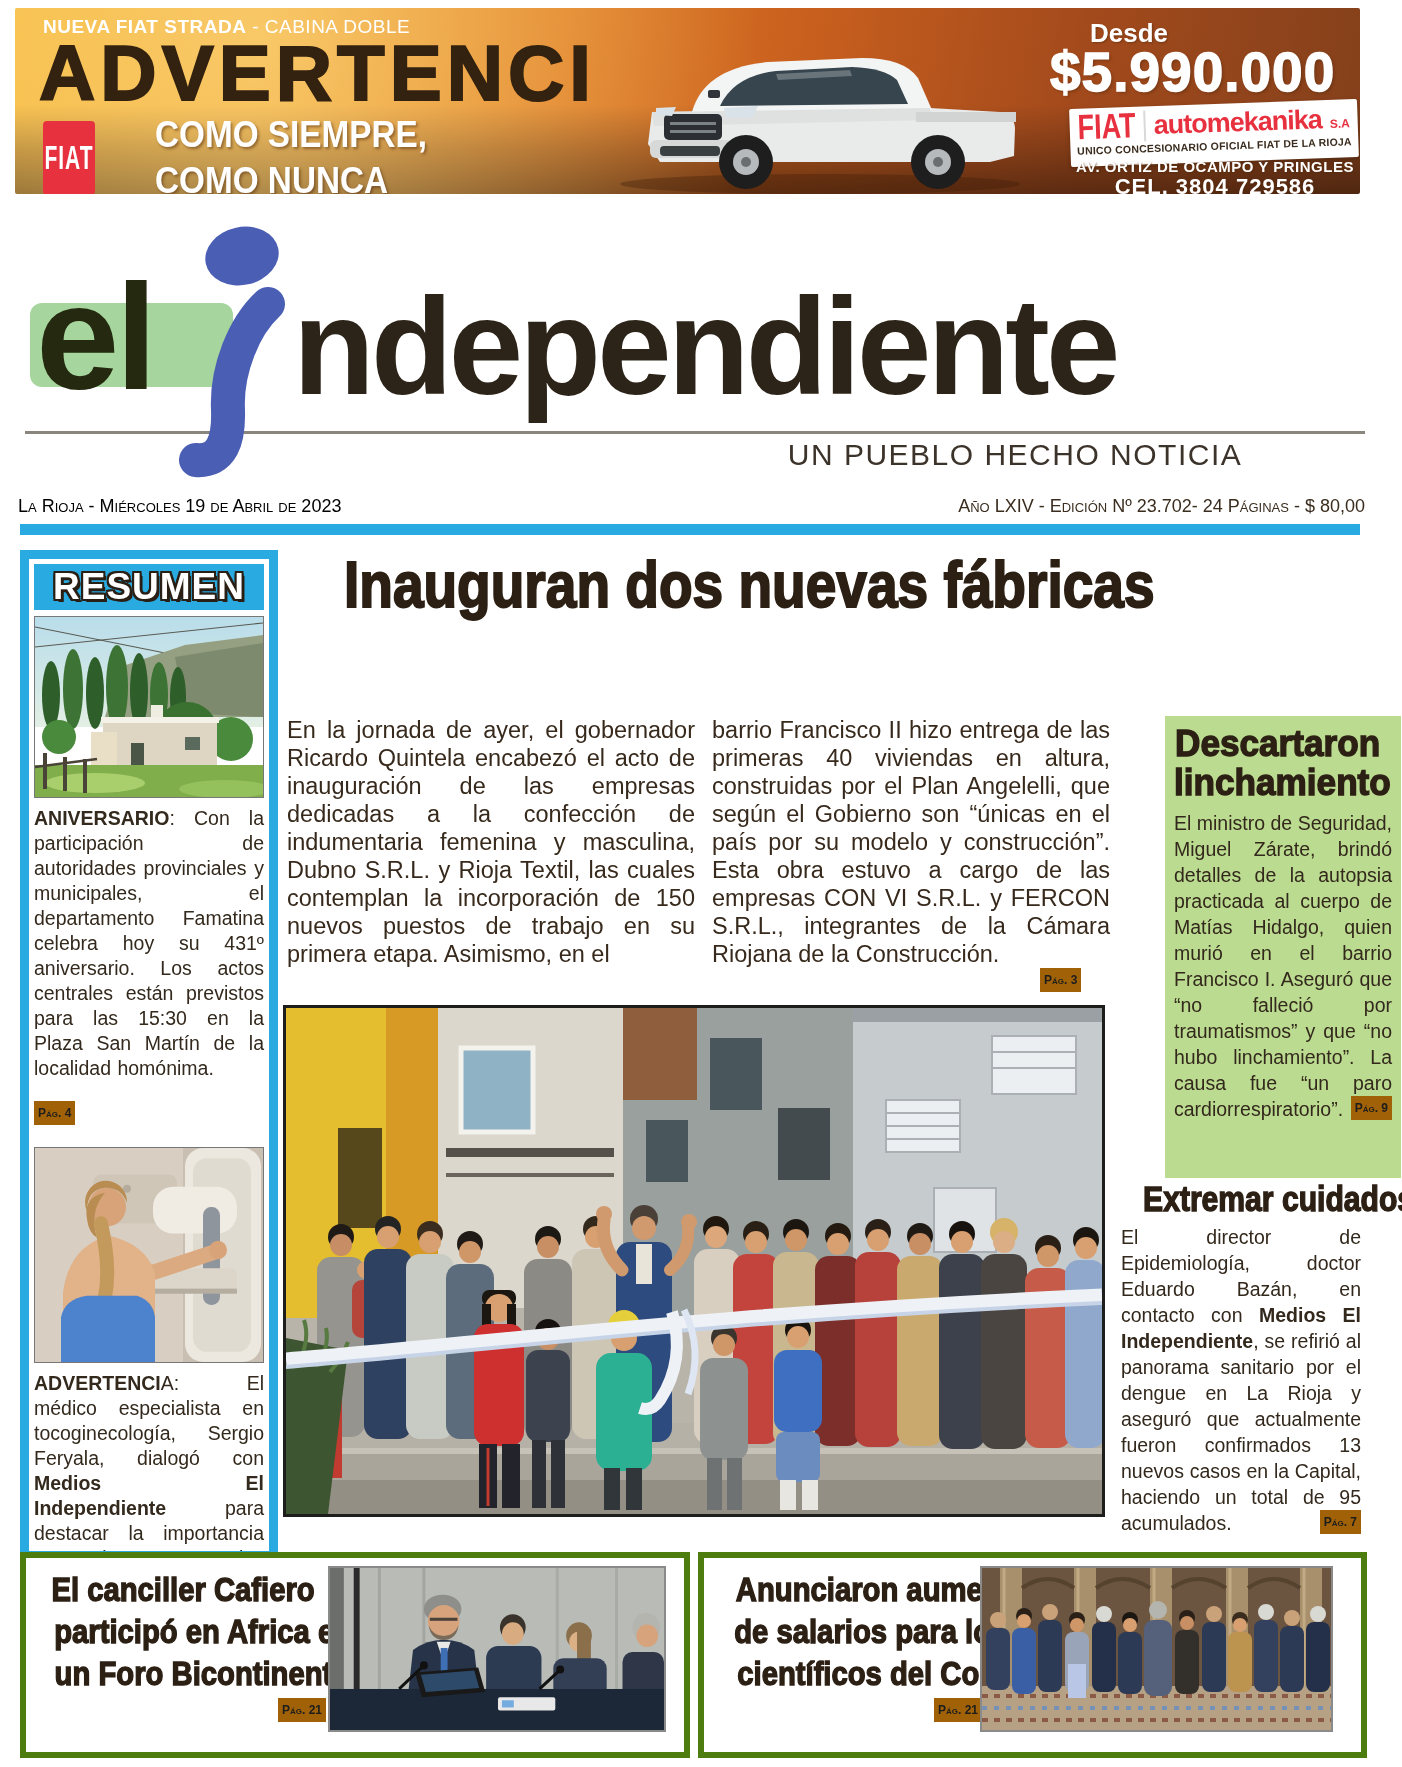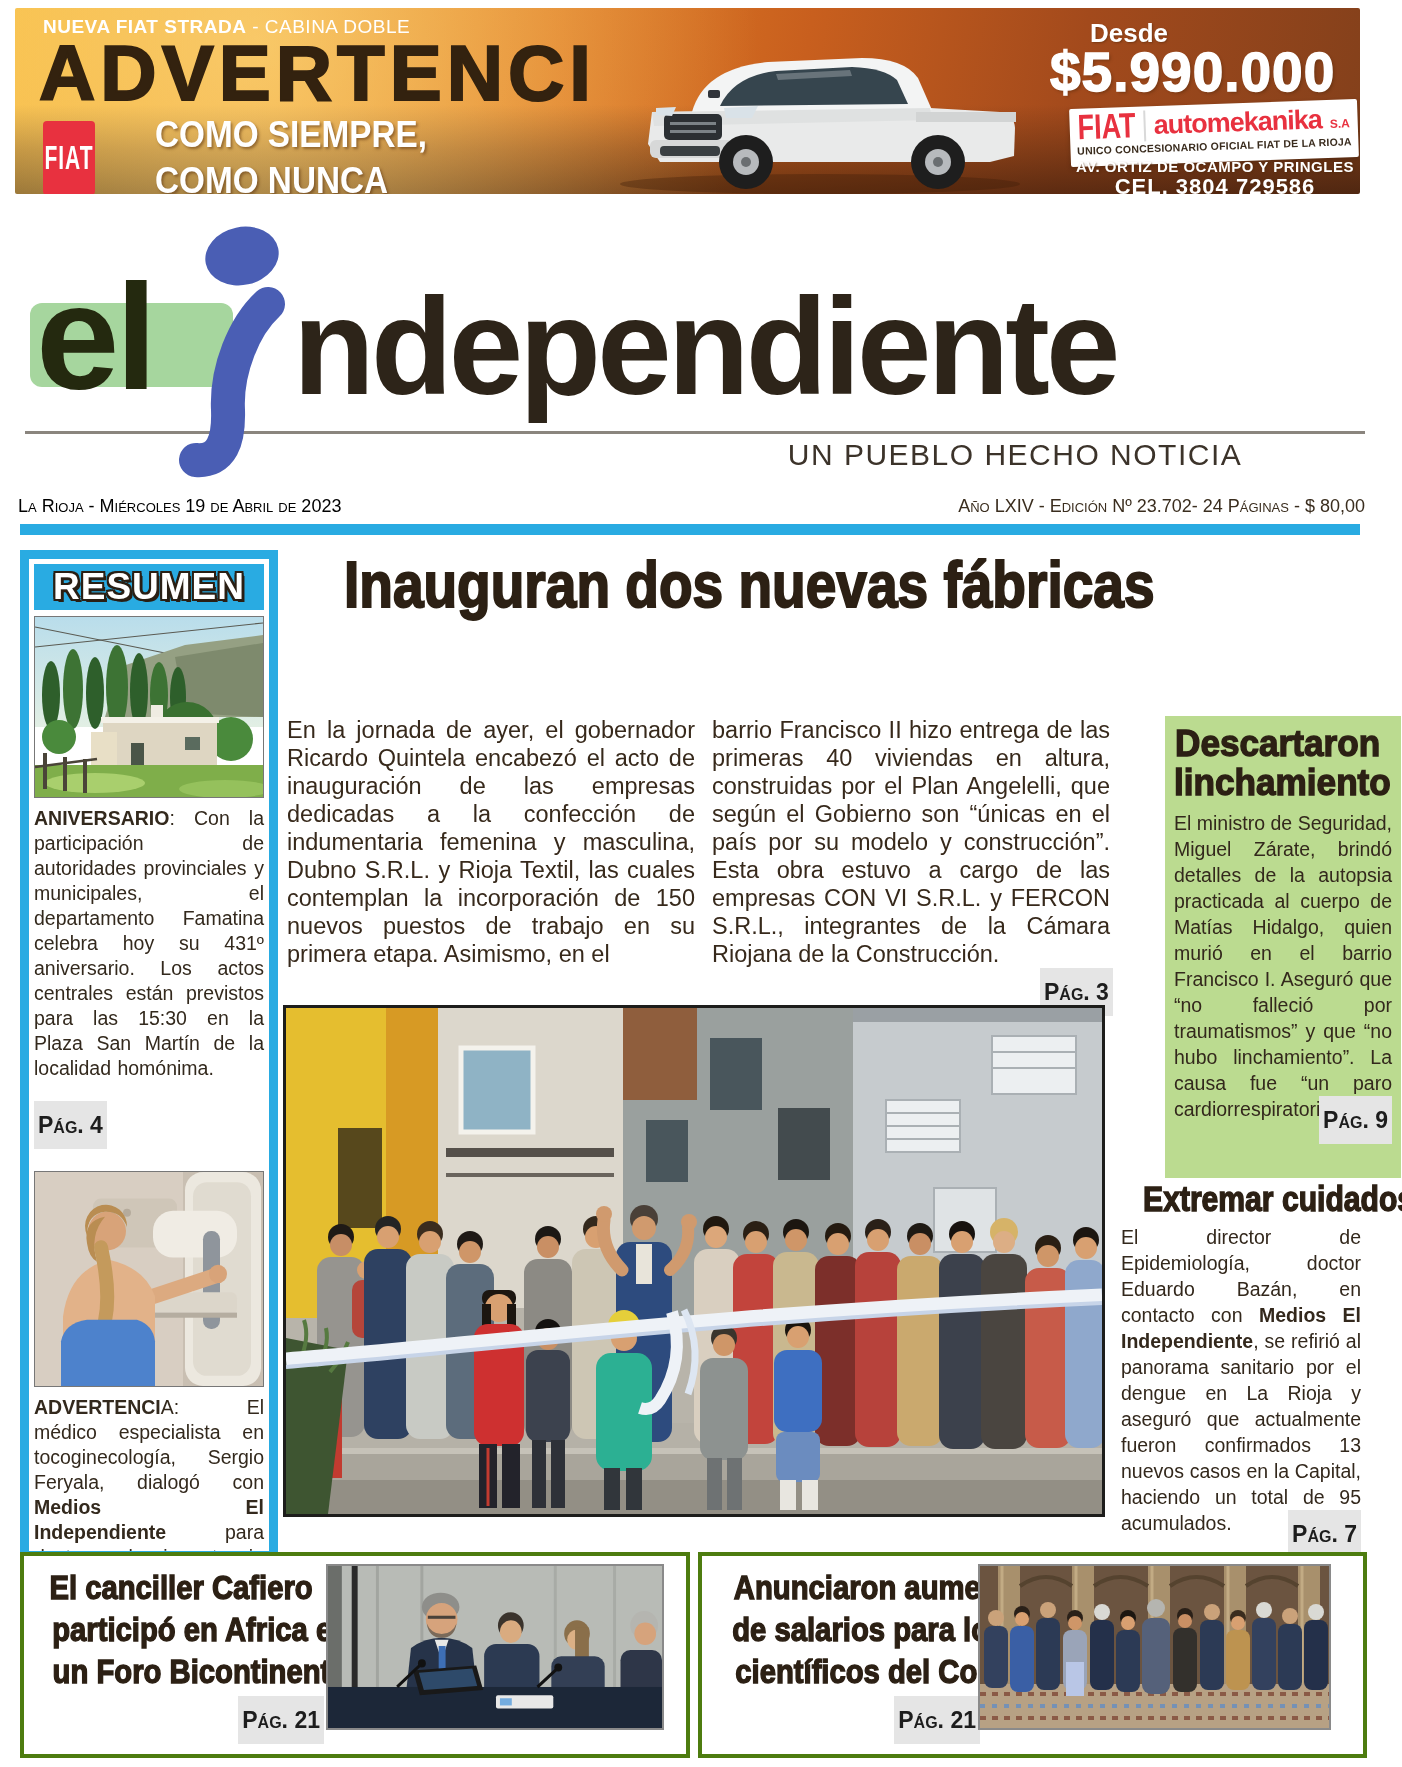--- a/index.html
+++ b/index.html
@@ -3,22 +3,22 @@
 <meta charset="utf-8">
 <style>
   html,body{margin:0;padding:0;background:#ffffff;}
   .page{position:relative;width:1402px;height:1767px;background:#fff;overflow:hidden;
         font-family:"Liberation Sans", sans-serif;color:#33291d;}
   .abs{position:absolute;}
   .sq{display:inline-block;transform:scaleX(.86);transform-origin:center;white-space:nowrap;}
   .sqL{display:inline-block;transform:scaleX(.9);transform-origin:left center;white-space:nowrap;}
   .heavy{-webkit-text-stroke:1.4px currentColor;}
   .heavy2{-webkit-text-stroke:2px currentColor;}
-  .pag{display:inline-block;font-variant:small-caps;font-weight:700;background:#e5e5e5;
-       color:#1d1d1d;padding:12px 4px;font-size:23px;line-height:24px;}
+  .pag{display:inline-block;font-variant:small-caps;font-weight:700;background:#a16207;
+       color:#1d1d1d;padding:0 4px;font-size:12px;line-height:24px;}
   .just{text-align:justify;}
   
   .ad{left:15px;top:8px;width:1345px;height:186px;overflow:hidden;border-radius:2px;
       background:
         radial-gradient(circle at 18% 18%, rgba(255,235,150,.55), rgba(255,235,150,0) 45%),
         linear-gradient(180deg, rgba(0,0,0,0) 52%, rgba(70,35,15,.38) 76%, rgba(45,22,10,.6) 100%),
         linear-gradient(100deg,#f6b53a 0%,#f09c2e 20%,#e07c24 40%,#c85f1e 58%,#a34a1c 78%,#83401b 100%);}
   .ad-kicker{left:28px;top:8px;font-size:19px;color:#fff;letter-spacing:.5px;}
   .ad-title{left:24px;top:26px;font-size:78px;font-weight:700;color:#33220f;letter-spacing:5px;line-height:1;}
   .fiat-box{left:28px;top:113px;width:52px;height:74px;background:#e8313f;border-radius:4px;
@@ -61,21 +61,21 @@
             font-size:64px;line-height:80px;}
   .col{font-size:23.5px;line-height:28px;color:#37291b;}
   .photo-main{left:283px;top:1005px;width:822px;height:512px;border:3px solid #1d1d1b;box-sizing:border-box;background:#cfcabf;}
   
   .greenbox{left:1121px;top:716px;width:236px;height:462px;background:#bbdb90;box-sizing:border-box;padding:8px 9px;margin-left:44px;}
   .gb-headline{text-align:center;font-weight:700;color:#2c2014;font-size:37px;line-height:39px;margin-bottom:8px;}
   .rc-par{font-size:19.5px;line-height:26px;color:#33281c;}
   .extremar{left:1121px;top:1180px;width:240px;}
   .ex-headline{text-align:center;font-weight:700;color:#2c2014;font-size:35px;line-height:38px;margin-bottom:6px;}
   
-  .bbox{top:1552px;height:206px;border:4px solid #4d7c0f;background:#fff;box-sizing:border-box;position:absolute;}
+  .bbox{top:1552px;height:206px;border:6px solid #4d7c0f;background:#fff;box-sizing:border-box;position:absolute;}
   .bb-headline{position:absolute;text-align:center;font-weight:700;color:#2c2014;font-size:34px;line-height:42px;}
   .bb-pag{position:absolute;text-align:right;}
   .bb-photo{position:absolute;border:2px solid #8a8a8a;box-sizing:border-box;}
   b{font-weight:700;}
 </style>
 </head>
 <body>
 
 <div class="page">
 

